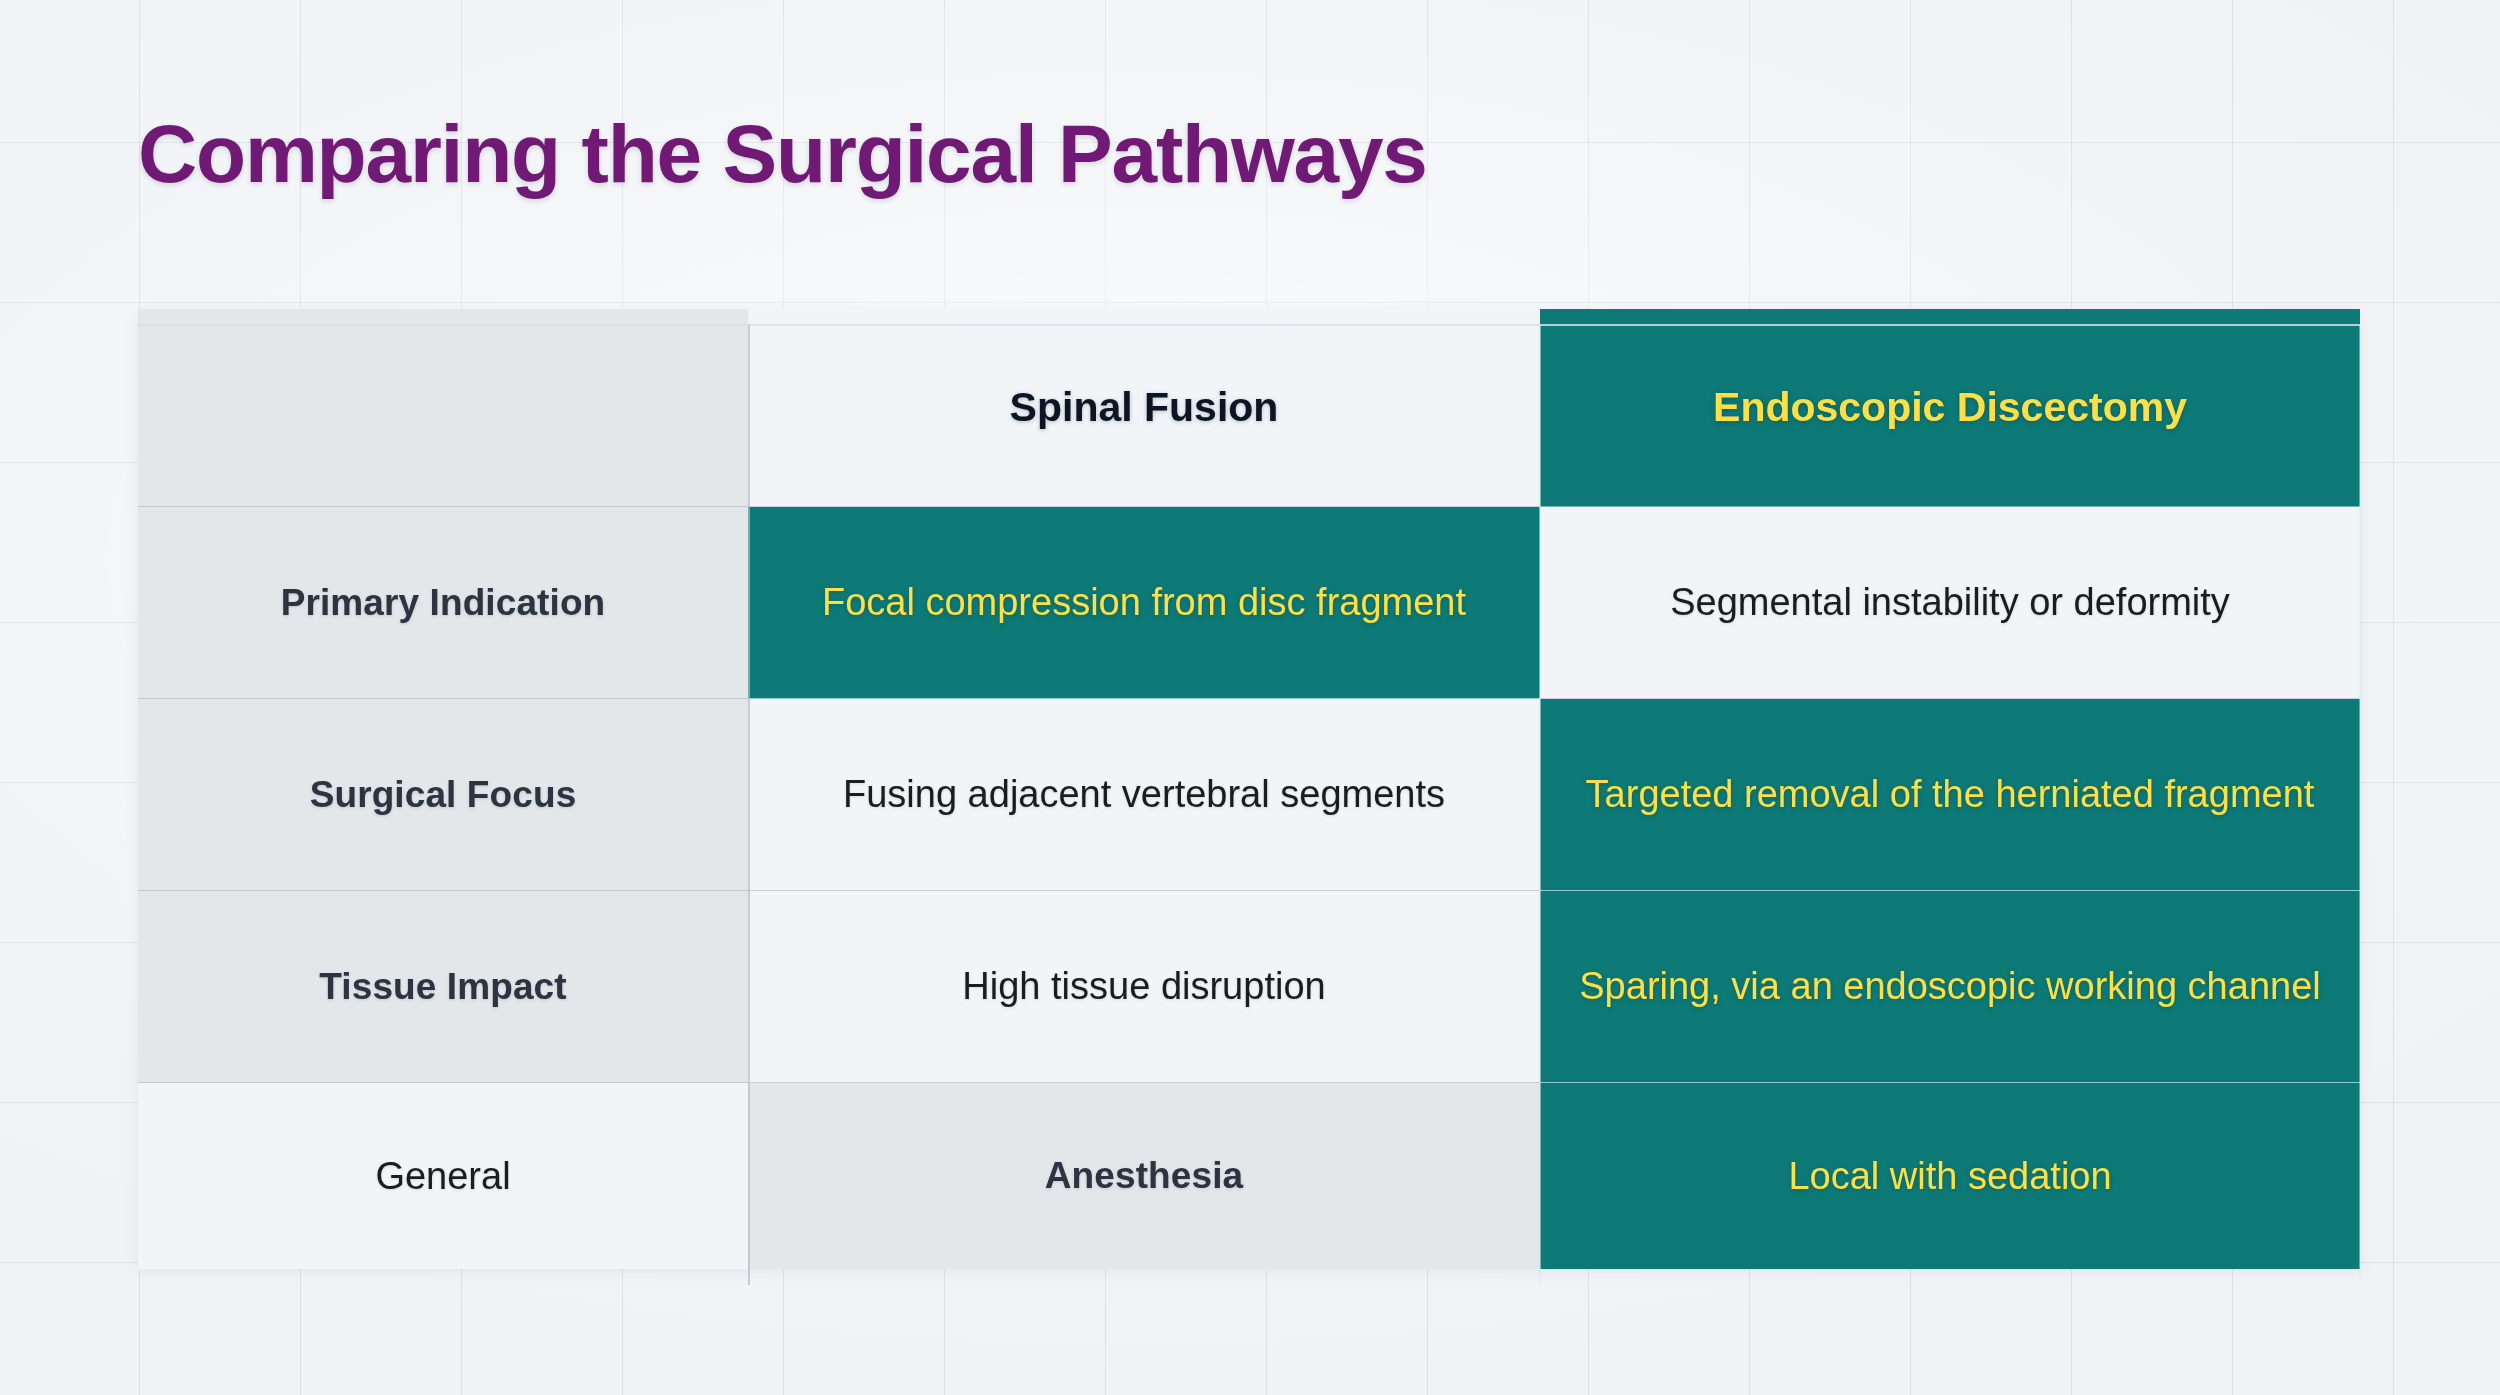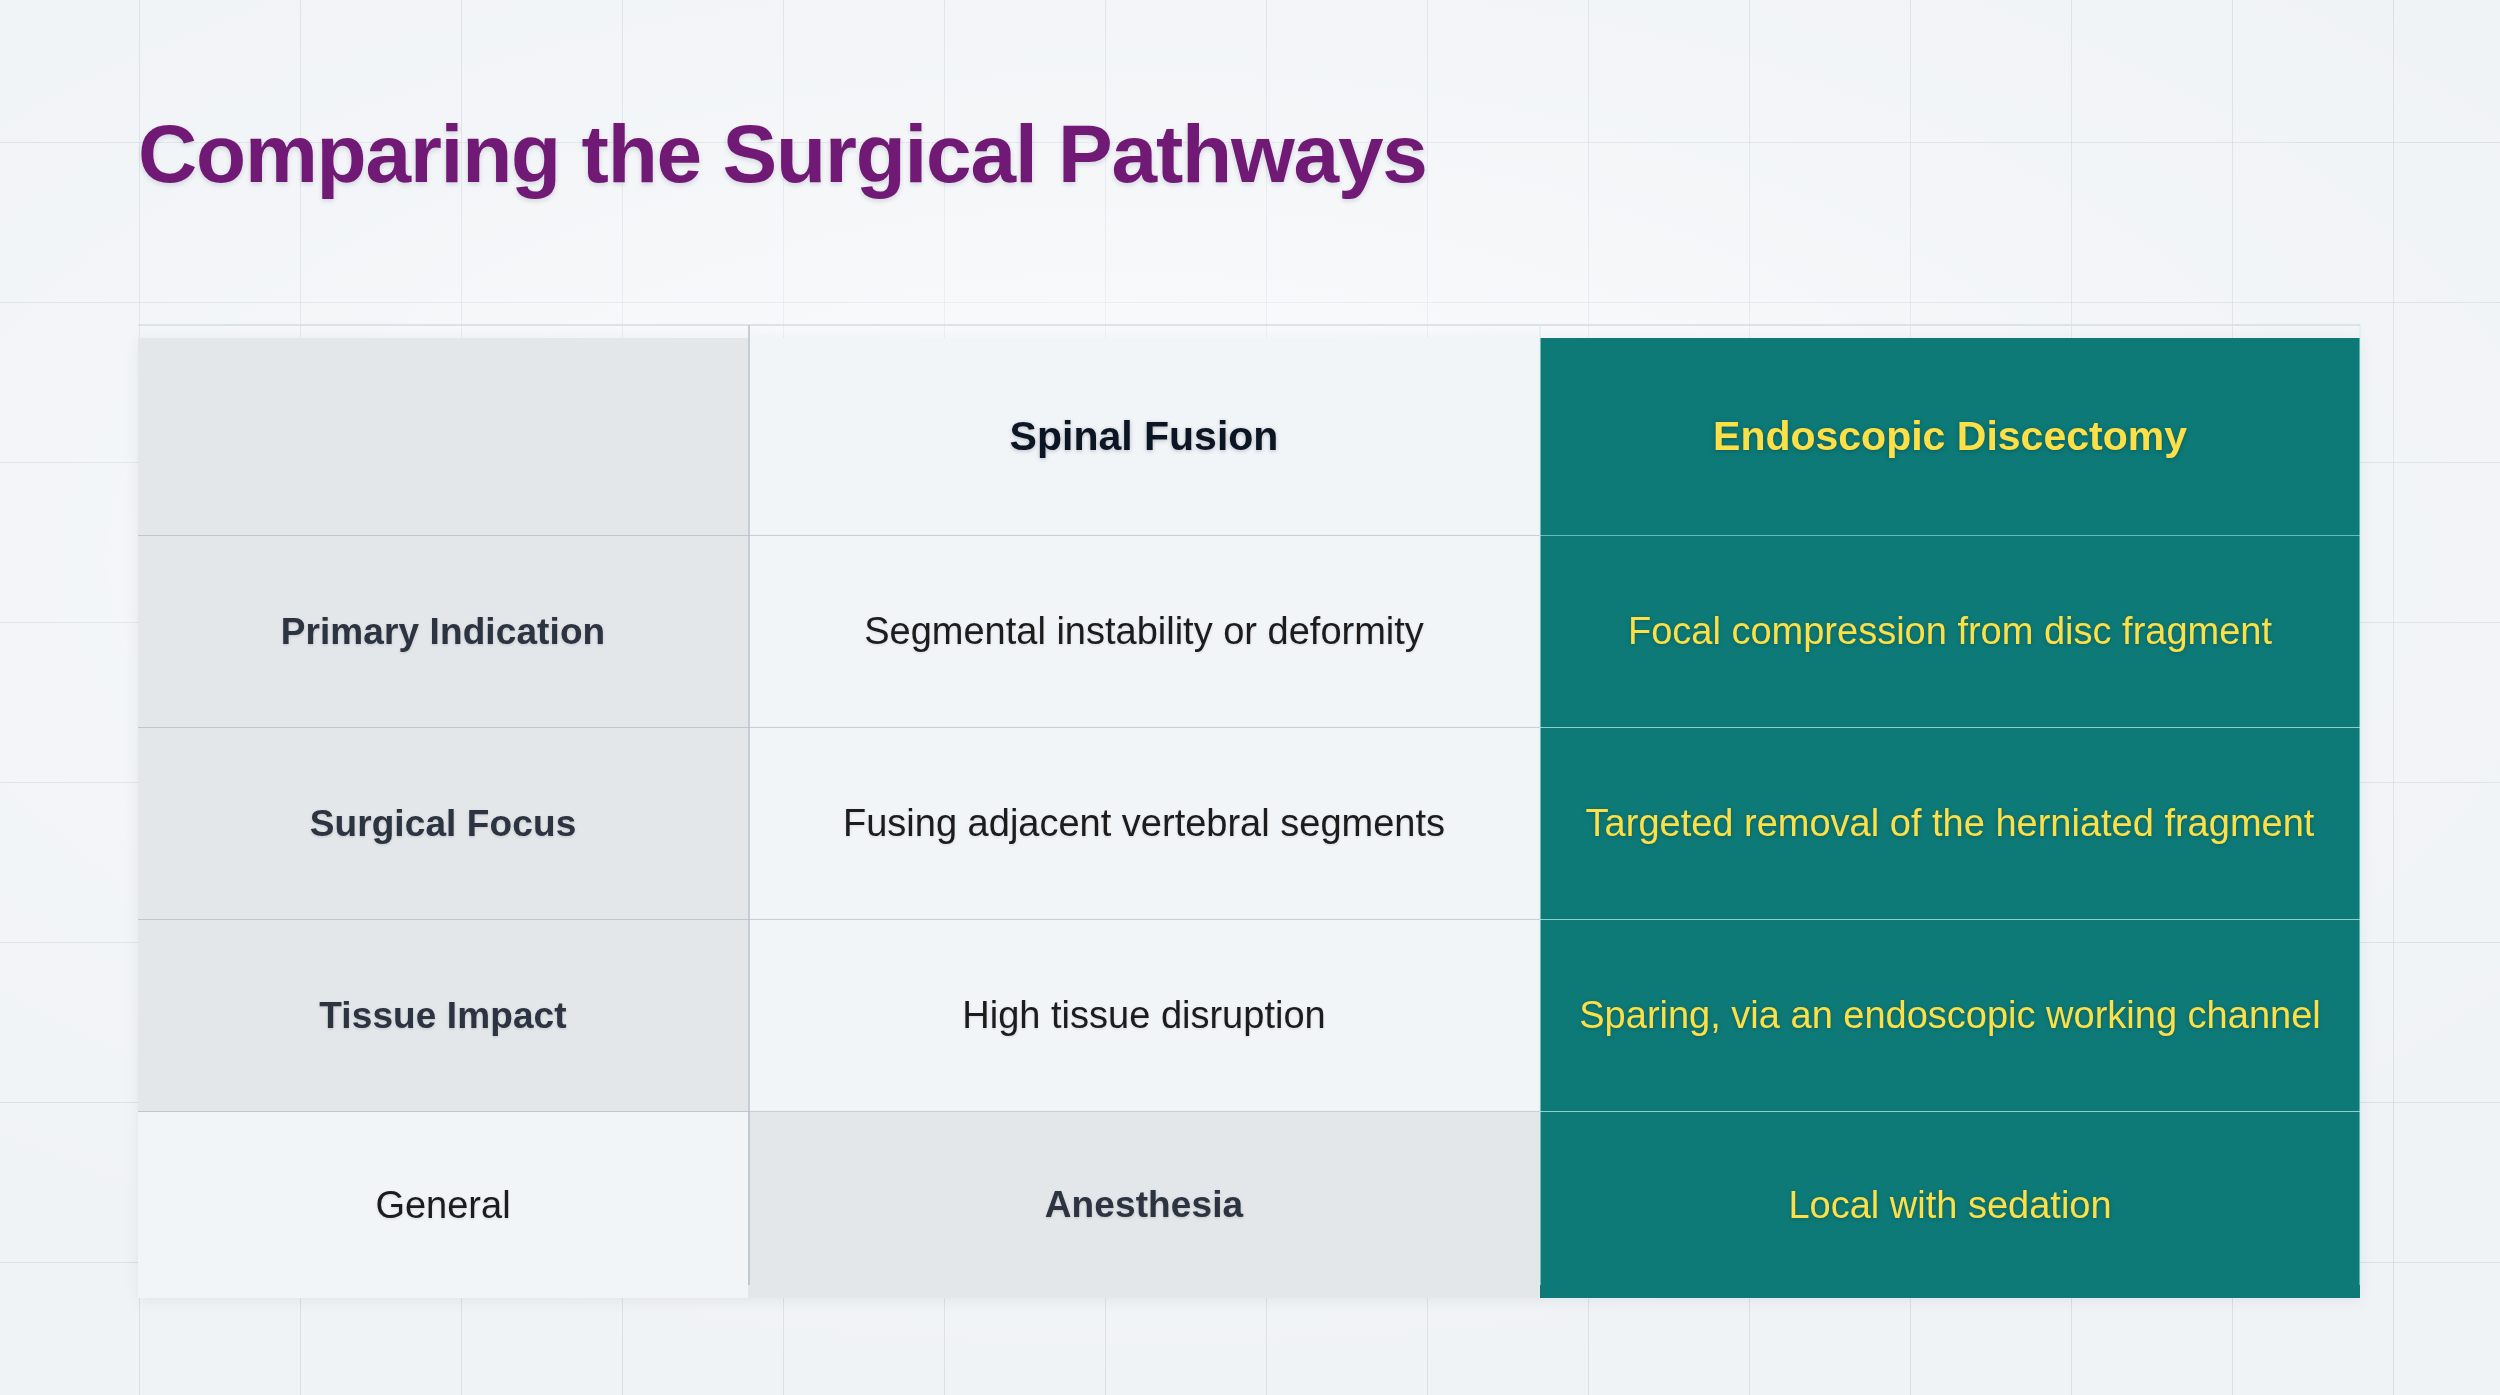--- a/index.html
+++ b/index.html
@@ -46,21 +46,21 @@
     color: #701a75;
     line-height: 1.12;
     white-space: nowrap;
     text-shadow: 0 2px 5px rgba(22,36,63,0.16);
   }
 
   
   #comparison-table {
     position: absolute;
     left: 138px;
-    top: 338px;
+    top: 309px;
     width: 2222px;
     height: 960px;
     display: grid;
     grid-template-columns: 610px 792px 820px;
     grid-template-rows: 198px 192px 192px 192px 186px;
     box-shadow: 0 3px 14px rgba(35,55,80,0.07);
   }
   .cell {
     display: flex;
     align-items: center;
@@ -170,22 +170,22 @@
 
   <div id="page-title">Comparing the Surgical Pathways</div>
 
   <div id="comparison-table">
 
     <div class="cell col-label head"></div>
     <div class="cell col-mid head">Spinal Fusion</div>
     <div class="cell col-teal head">Endoscopic Discectomy</div>
 
     <div class="cell col-label">Primary Indication</div>
+    <div class="cell col-teal">Focal compression from disc fragment</div>
     <div class="cell col-mid">Segmental instability or deformity</div>
-    <div class="cell col-teal">Focal compression from disc fragment</div>
 
     <div class="cell col-label">Surgical Focus</div>
     <div class="cell col-mid">Fusing adjacent vertebral segments</div>
     <div class="cell col-teal">Targeted removal of the herniated fragment</div>
 
     <div class="cell col-label">Tissue Impact</div>
     <div class="cell col-mid">High tissue disruption</div>
     <div class="cell col-teal">Sparing, via an endoscopic working channel</div>
 
     <div class="cell col-mid last">General</div>

